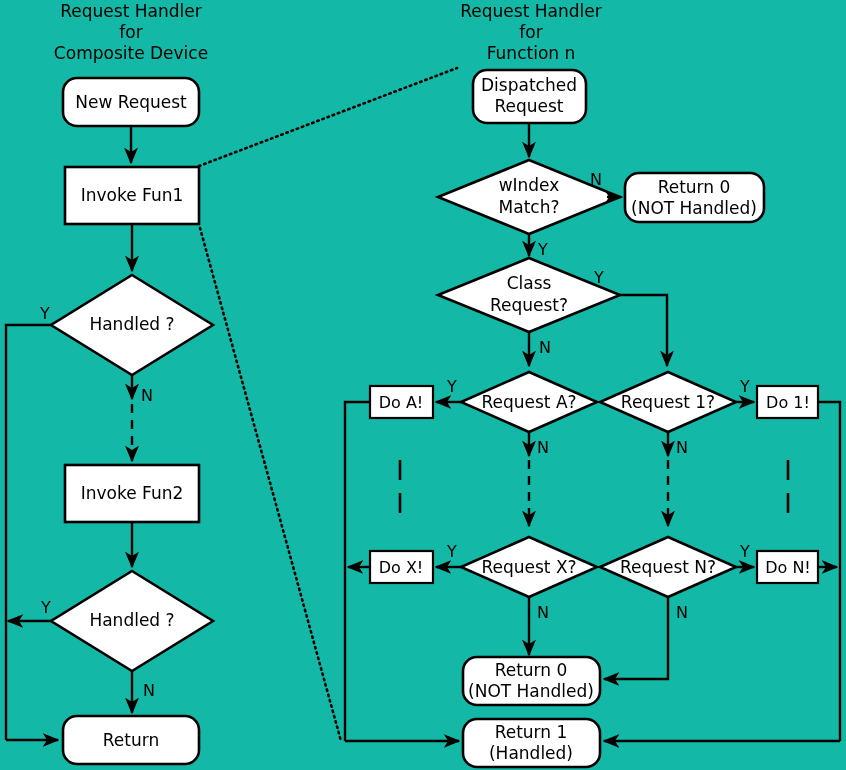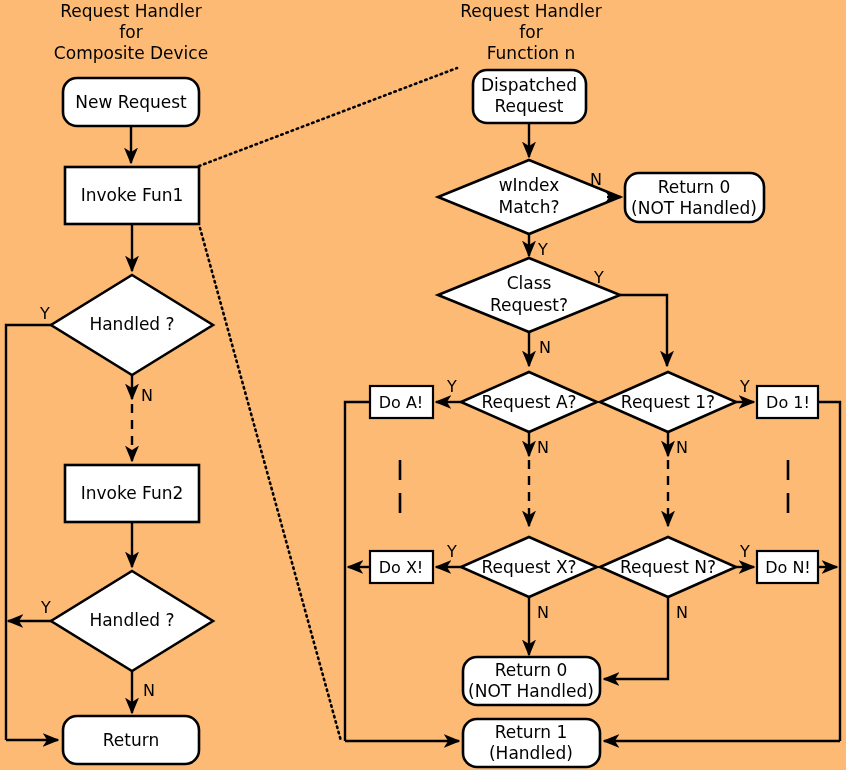--- a/index.html
+++ b/index.html
@@ -1,18 +1,18 @@
 <!DOCTYPE html>
 <html><head>
 <meta charset="utf-8">
 <style>
   html,body{margin:0;padding:0;background:#ffffff;}
   body{width:846px;height:770px;overflow:hidden;
        font-family:"DejaVu Sans","Liberation Sans",sans-serif;}
-  #stage{position:relative;width:846px;height:770px;background:#fdba74;}
+  #stage{position:relative;width:846px;height:770px;background:#14b8a6;}
   svg{display:block;}
   .nodetext{font-family:"DejaVu Sans","Liberation Sans",sans-serif;
             font-size:17px;fill:#000;text-anchor:middle;dominant-baseline:middle;}
   .smalltext{font-family:"DejaVu Sans","Liberation Sans",sans-serif;
              font-size:16px;fill:#000;text-anchor:middle;dominant-baseline:middle;}
   .title{font-family:"DejaVu Sans","Liberation Sans",sans-serif;
          font-size:17px;fill:#000;text-anchor:middle;dominant-baseline:middle;}
   .lbl{font-family:"DejaVu Sans","Liberation Sans",sans-serif;
        font-size:16px;fill:#000;text-anchor:middle;dominant-baseline:middle;}
   .shape{fill:#ffffff;stroke:#000000;stroke-width:2.6;}

